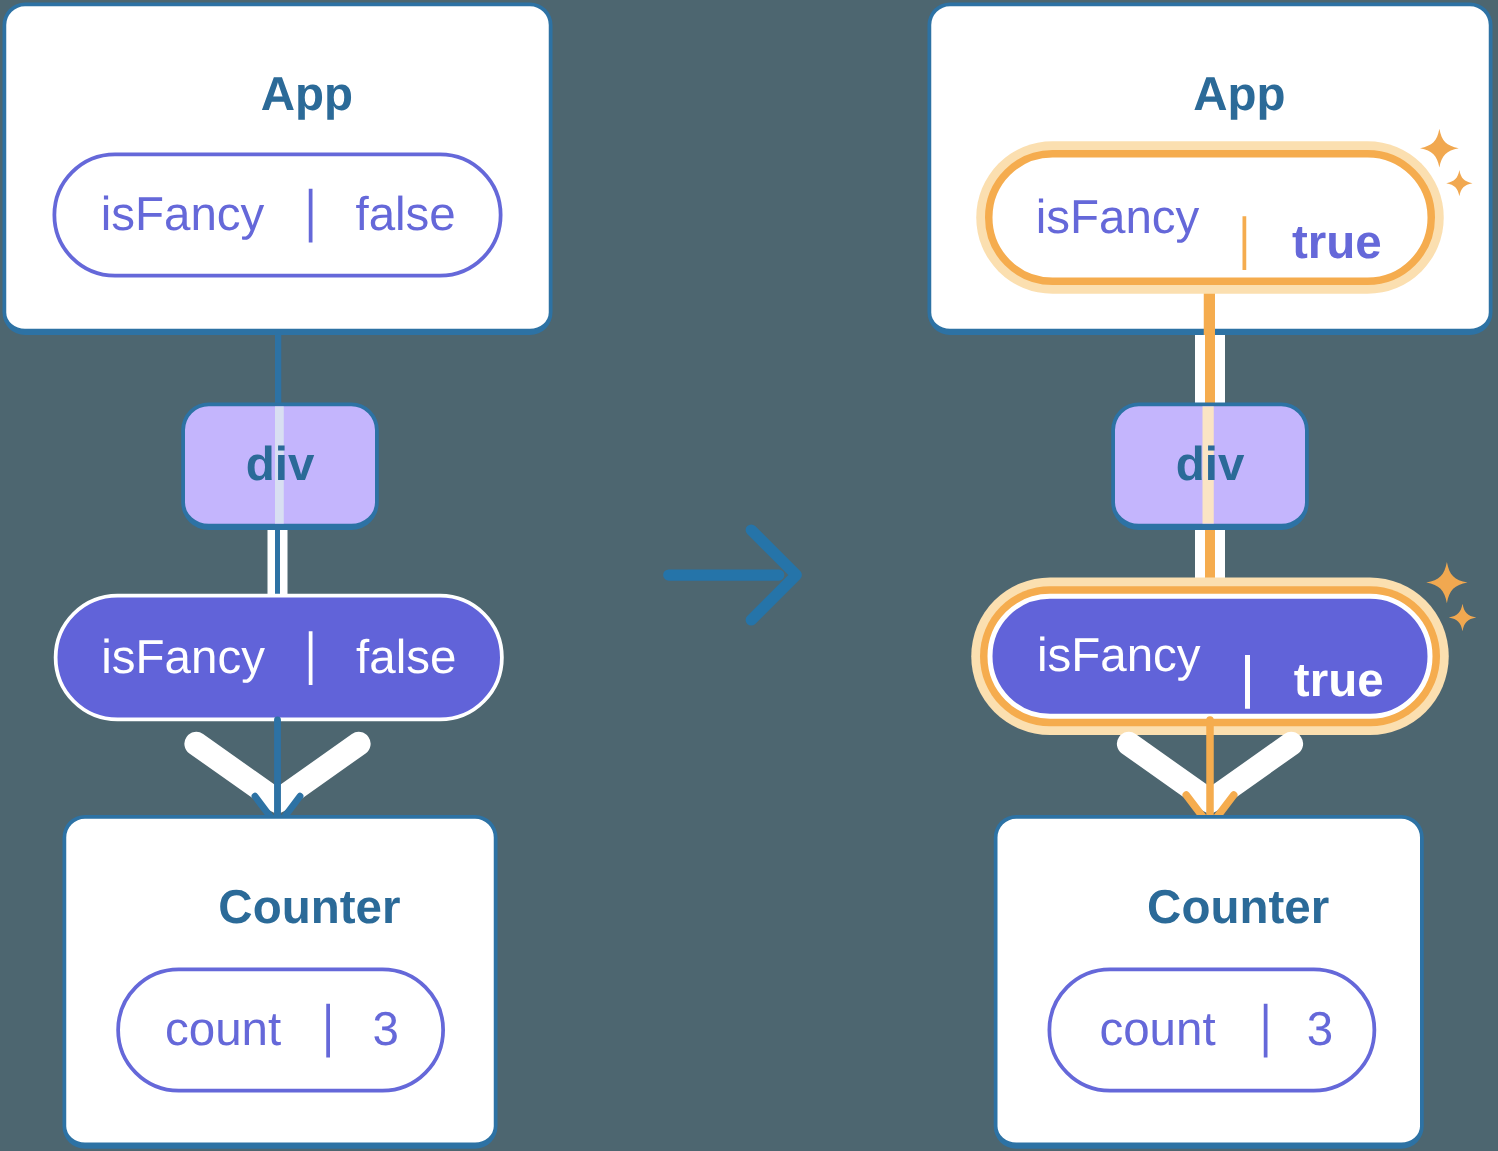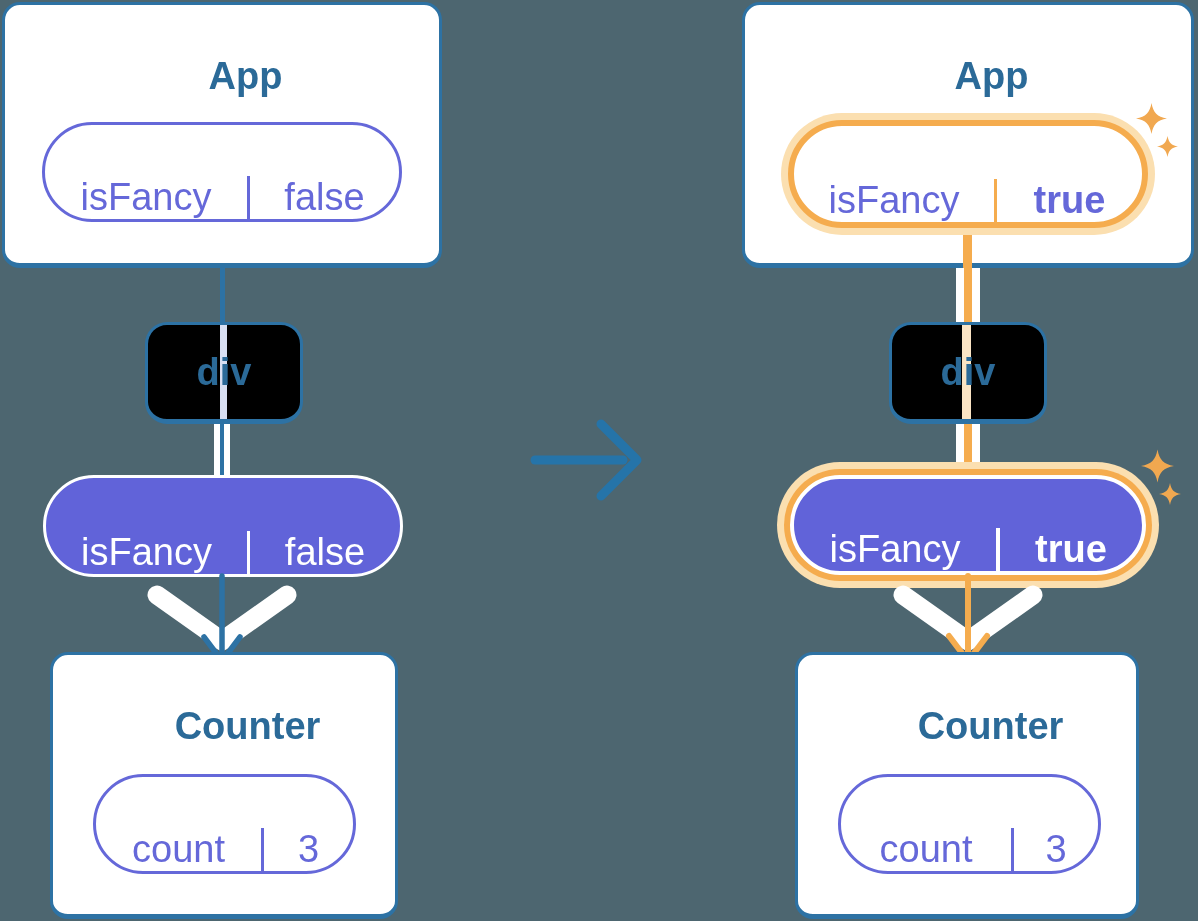--- a/index.html
+++ b/index.html
@@ -22,30 +22,30 @@
   }
   .card{
     position:absolute;background:#fff;box-sizing:border-box;
     border:3px solid var(--teal);border-bottom-width:5px;border-radius:18px;
   }
   .node-title{
     position:absolute;left:0;right:0;text-align:center;
     font-size:38px;font-weight:600;color:var(--title);margin-left:47px;
   }
   .divbox{
-    position:absolute;background:#000000;box-sizing:border-box;
+    position:absolute;background:#c4b5fd;box-sizing:border-box;
     border:3px solid var(--teal);border-bottom-width:5px;border-radius:22px;
     display:flex;align-items:center;justify-content:center;overflow:hidden;
   }
   .divbox .label{
     position:relative;z-index:2;font-size:38px;font-weight:600;color:var(--title);
   }
   .core{position:absolute;top:0;bottom:0;z-index:1;}
   .pill{
-    position:absolute;display:flex;align-items:flex-end;box-sizing:border-box;
+    position:absolute;display:flex;align-items:center;box-sizing:border-box;
     border-radius:999px;overflow:hidden;font-size:38px;
   }
   .pill .seg{display:flex;align-items:center;justify-content:center;box-sizing:border-box;}
   .pill .seg:last-child{flex:1;}
   .outline{background:#fff;border:3px solid var(--purple);color:var(--purple);}
   .outline .seg + .seg{border-left:3px solid var(--purple);}
   .ring-true{background:#fff;border:6px solid var(--orange);color:var(--purple);
     box-shadow:0 0 0 7px var(--halo);}
   .ring-true .seg + .seg{border-left:3px solid var(--orange);}
   .filled{background:var(--purple-fill);border:3px solid #fff;color:#fff;font-weight:500;}

